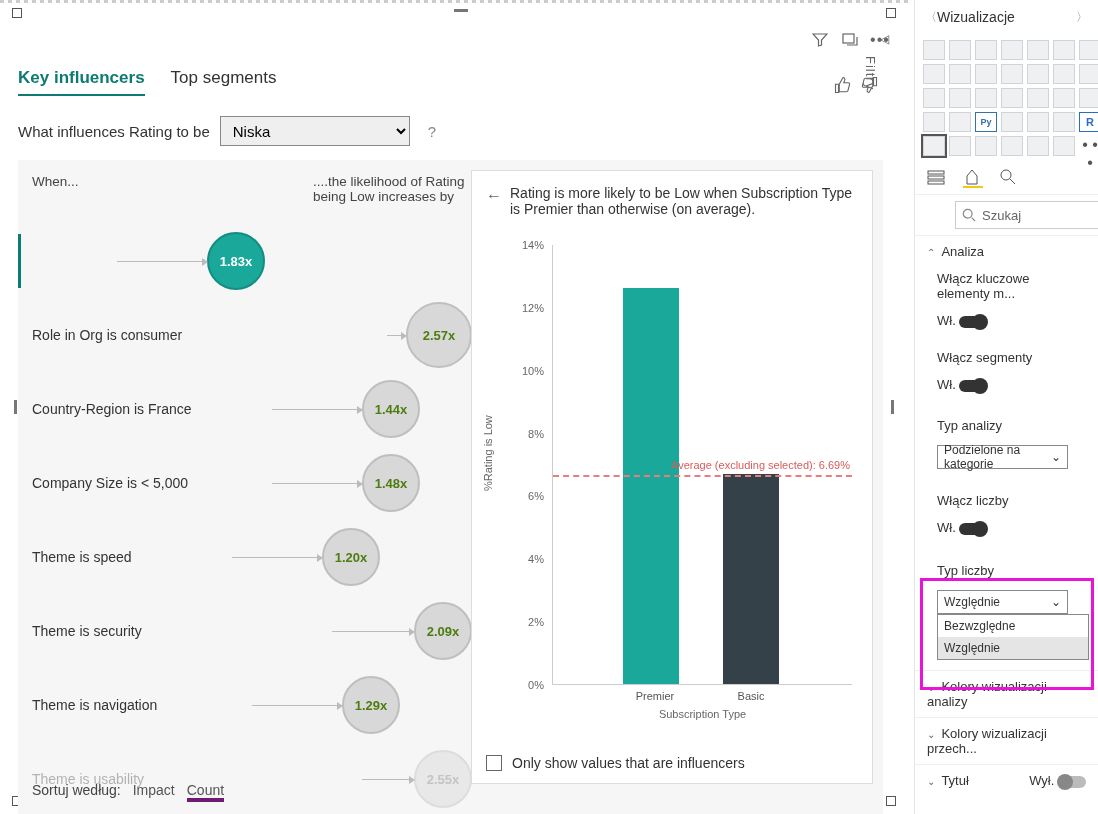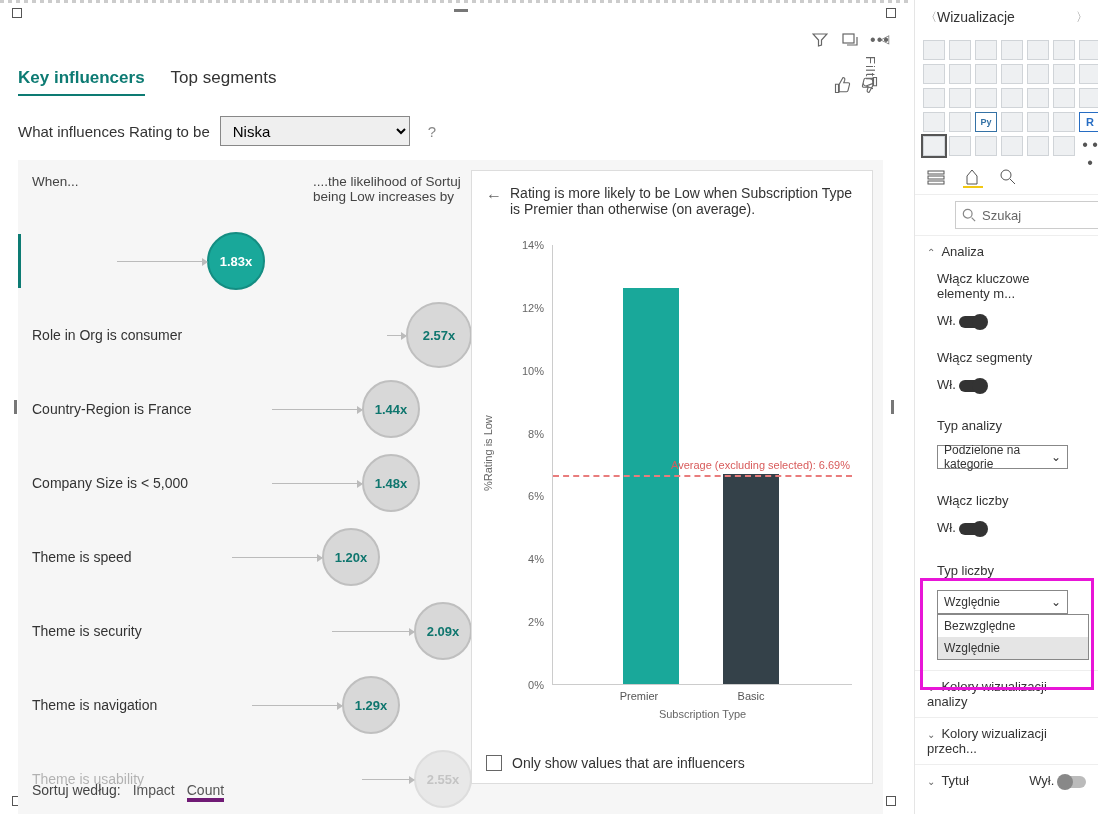--- a/index.html
+++ b/index.html
@@ -35,21 +35,21 @@
   .inf-header { position:absolute; top:14px; left:14px; right:400px; display:flex; justify-content:space-between; font-size:13.5px; color:#444;}
   .inf-header .col2{width:170px;text-align:left;}
 
   .inf-list { position:absolute; top:64px; left:14px; width:440px; }
   .inf-row { position:relative; height:74px; display:flex; align-items:center; }
   .inf-row .label { width:180px; font-size:14px; color:#333;}
   .inf-row.selected .label { font-weight:600; }
   .inf-row.selected::before { content:""; position:absolute; left:-14px; top:10px; bottom:10px; width:3px; background:#0d7b73;}
   .inf-connector { flex:1; height:1px; background:#bbb; position:relative; max-width:90px;}
   .inf-connector::before { content:""; position:absolute; right:-1px; top:-3px; width:0;height:0;border-left:6px solid #bbb;border-top:4px solid transparent;border-bottom:4px solid transparent;}
-  .bubble { width:58px;height:58px;border-radius:50%; display:flex;align-items:center;justify-content:center;font-size:13px;font-weight:600;color:#0f766e; background:#d8d8d8; border:2px solid #bfbfbf; margin-left:0;}
+  .bubble { width:58px;height:58px;border-radius:50%; display:flex;align-items:center;justify-content:center;font-size:13px;font-weight:600;color:#4d7c0f; background:#d8d8d8; border:2px solid #bfbfbf; margin-left:0;}
   .bubble.teal { background:#19a89a; border-color:#148d82; color:#fff; }
   .bubble.big { width:66px;height:66px;}
   .bubble.faded { opacity:0.45; color:#888;}
 
   .sort-row { position:absolute; bottom:12px; left:14px; font-size:14px; color:#444; display:flex; gap:12px;}
   .sort-row .opt { color:#555; }
   .sort-row .opt.active { border-bottom:4px solid #701a75; font-weight:400;}
 
   .right-card { position:absolute; right:10px; top:10px; width:402px; height:614px; background:#fff; border:1px solid #ddd; padding:14px;}
   .right-card .desc { font-size:14px; color:#333; display:flex; gap:8px;}
@@ -146,21 +146,21 @@
 
     <div class="question">
       <span>What influences Rating to be</span>
       <select><option>Niska</option></select>
       <span class="help">?</span>
     </div>
 
     <div class="main-panel">
       <div class="inf-header">
         <span>When...</span>
-        <span class="col2">....the likelihood of Sortuj being Low increases by</span>
+        <span class="col2">....the likelihood of Rating being Low increases by</span>
       </div>
       <div class="inf-list" id="inf-list">
           <div class="inf-row selected">
             <div style="width: 85px;"></div>
             <div class="inf-connector"></div>
             <div class="bubble teal">1.83x</div>
           </div>
           <div class="inf-row">
             <div class="label">Role in Org is consumer</div>
             <div style="width: 175px;"></div>
@@ -224,21 +224,21 @@
               <div class="ytick" style="top: 322.286px;">4%</div>
               <div class="ytick" style="top: 259.429px;">6%</div>
               <div class="ytick" style="top: 196.571px;">8%</div>
               <div class="ytick" style="top: 133.714px;">10%</div>
               <div class="ytick" style="top: 70.8571px;">12%</div>
               <div class="ytick" style="top: 8px;">14%</div>
             </div>
           <div class="plot" id="plot">
             <div class="xaxis-title">Subscription Type</div>
           <div class="bar teal" style="left: 70px; height: 396px;"></div>
-              <div class="xlabel" style="left: 56px;">Premier</div>
+              <div class="xlabel" style="left: 72px;">Premier</div>
               <div class="bar dark" style="left: 170px; height: 210.257px;"></div>
               <div class="xlabel" style="left: 168px;">Basic</div>
               <div class="avg-line" style="top: 229.743px;"></div>
               <div class="avg-label" style="top: 213.743px;">Average (excluding selected): 6.69%</div>
             </div>
         </div>
         <div class="checkbox-row">
           <span class="cb"></span>
           <span>Only show values that are influencers</span>
         </div>

